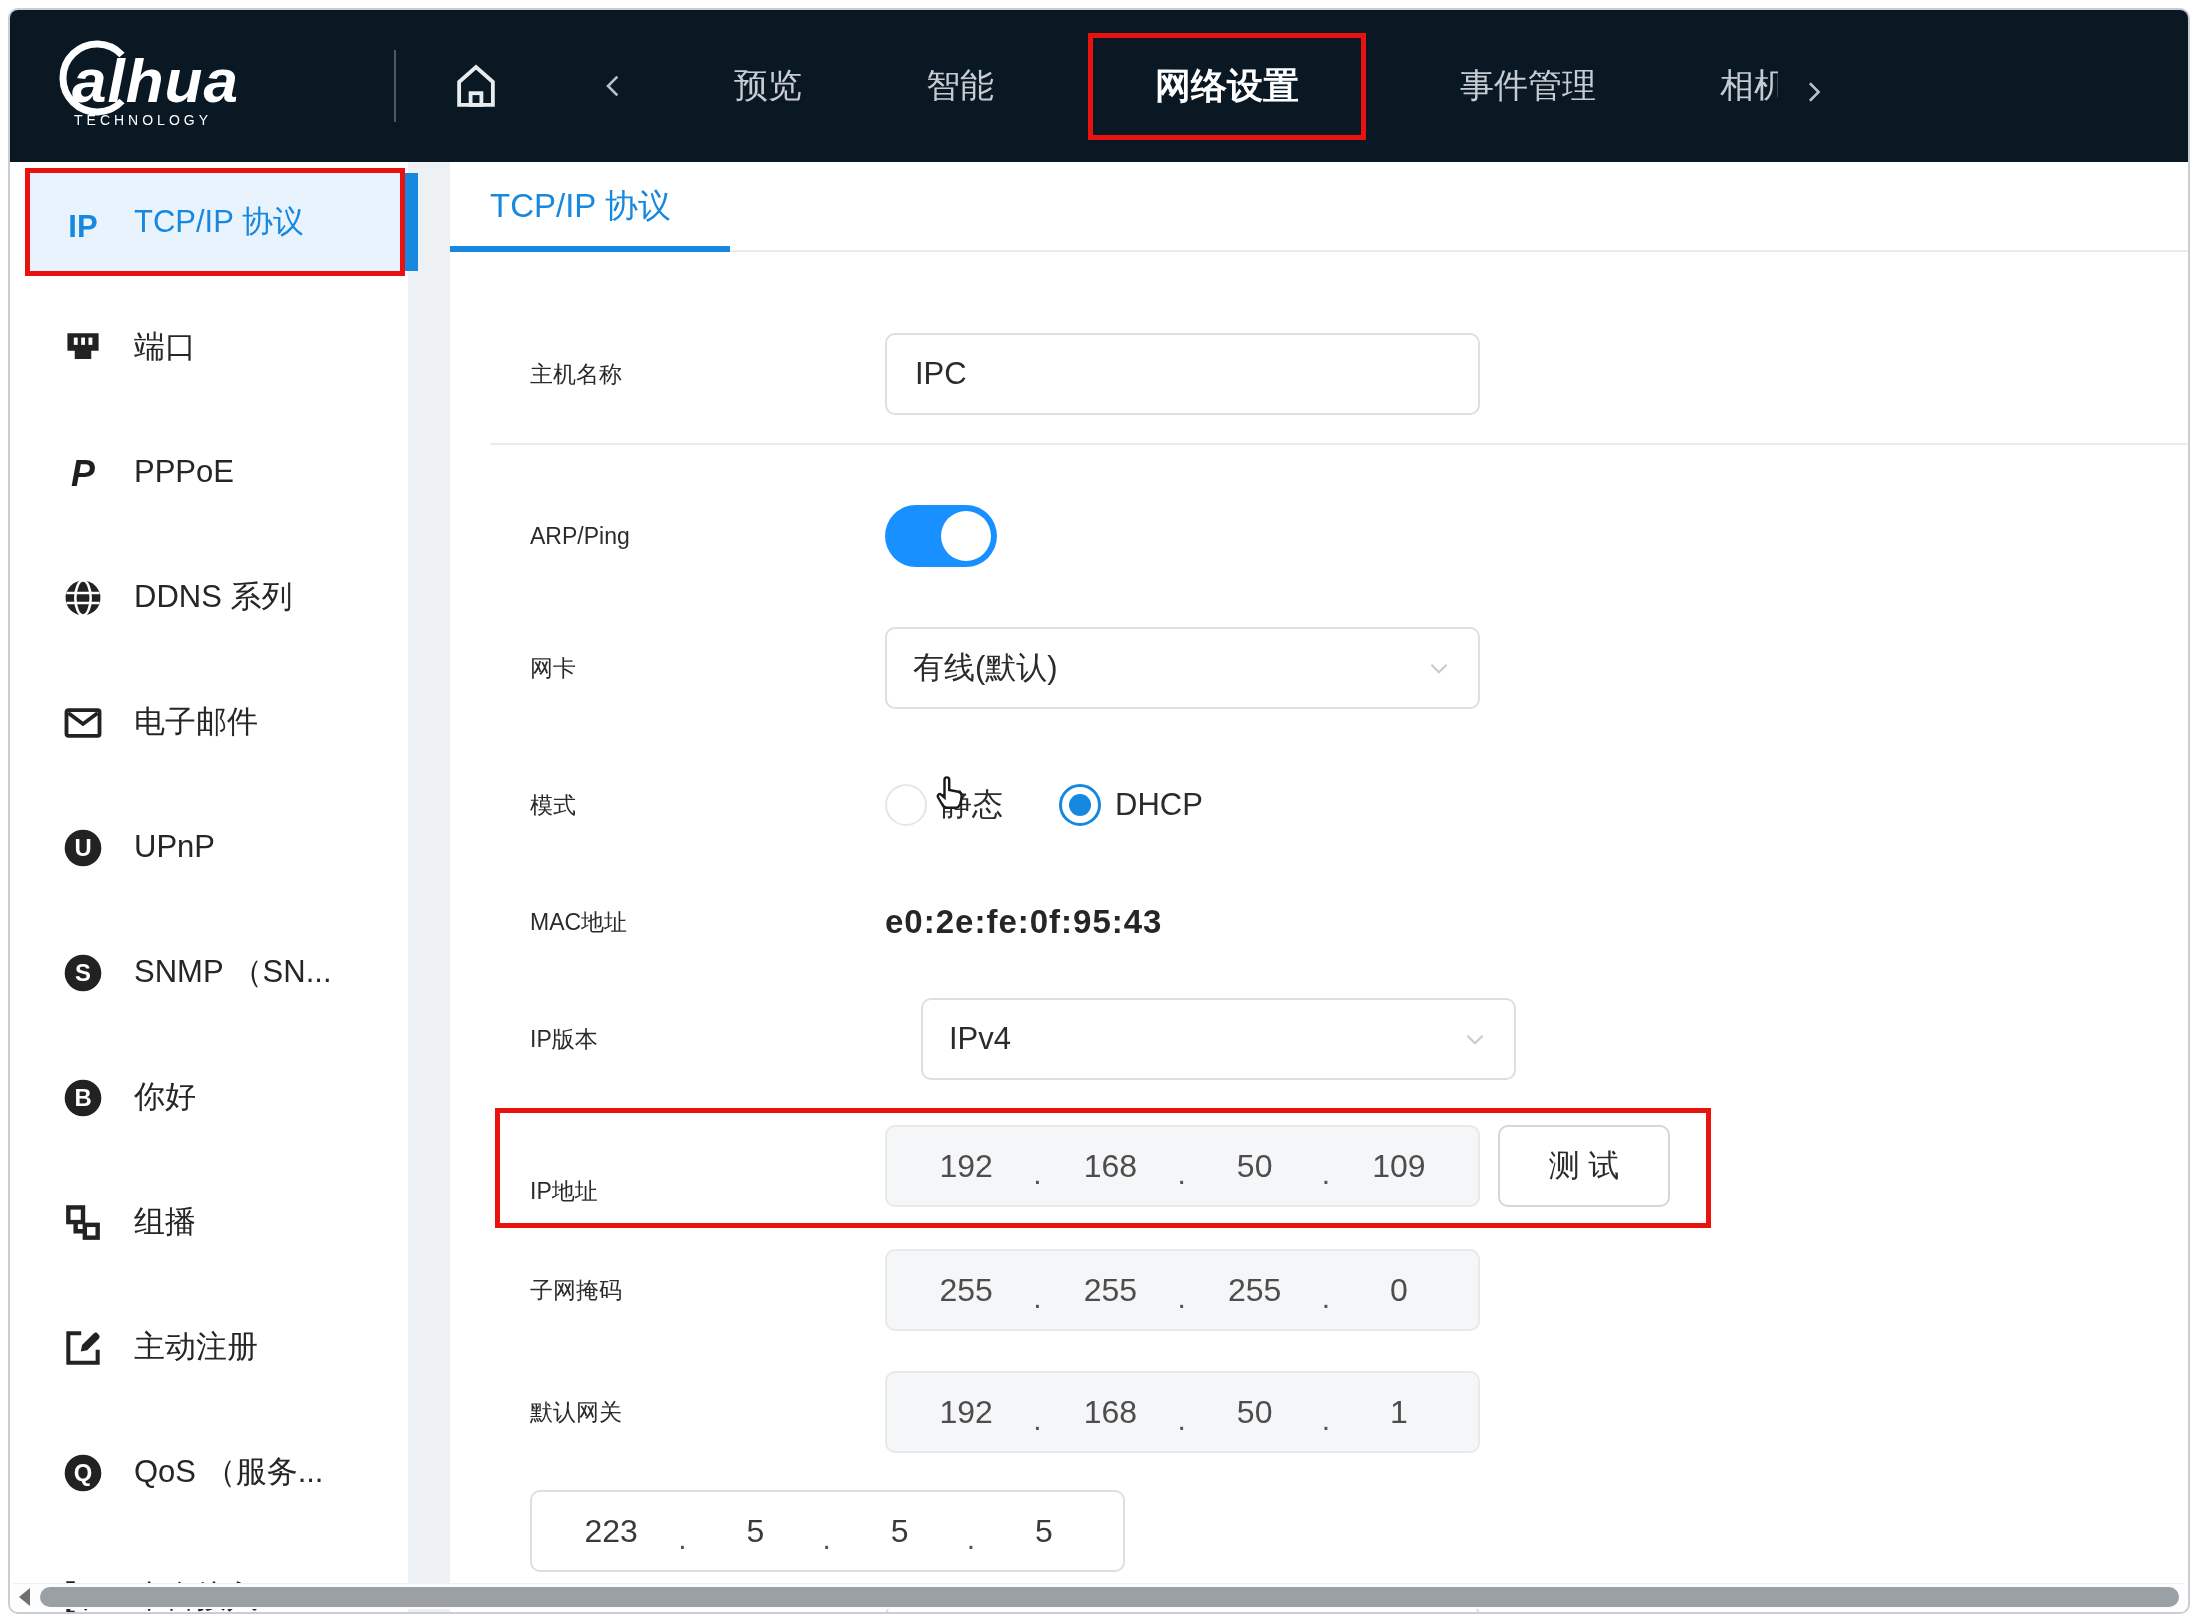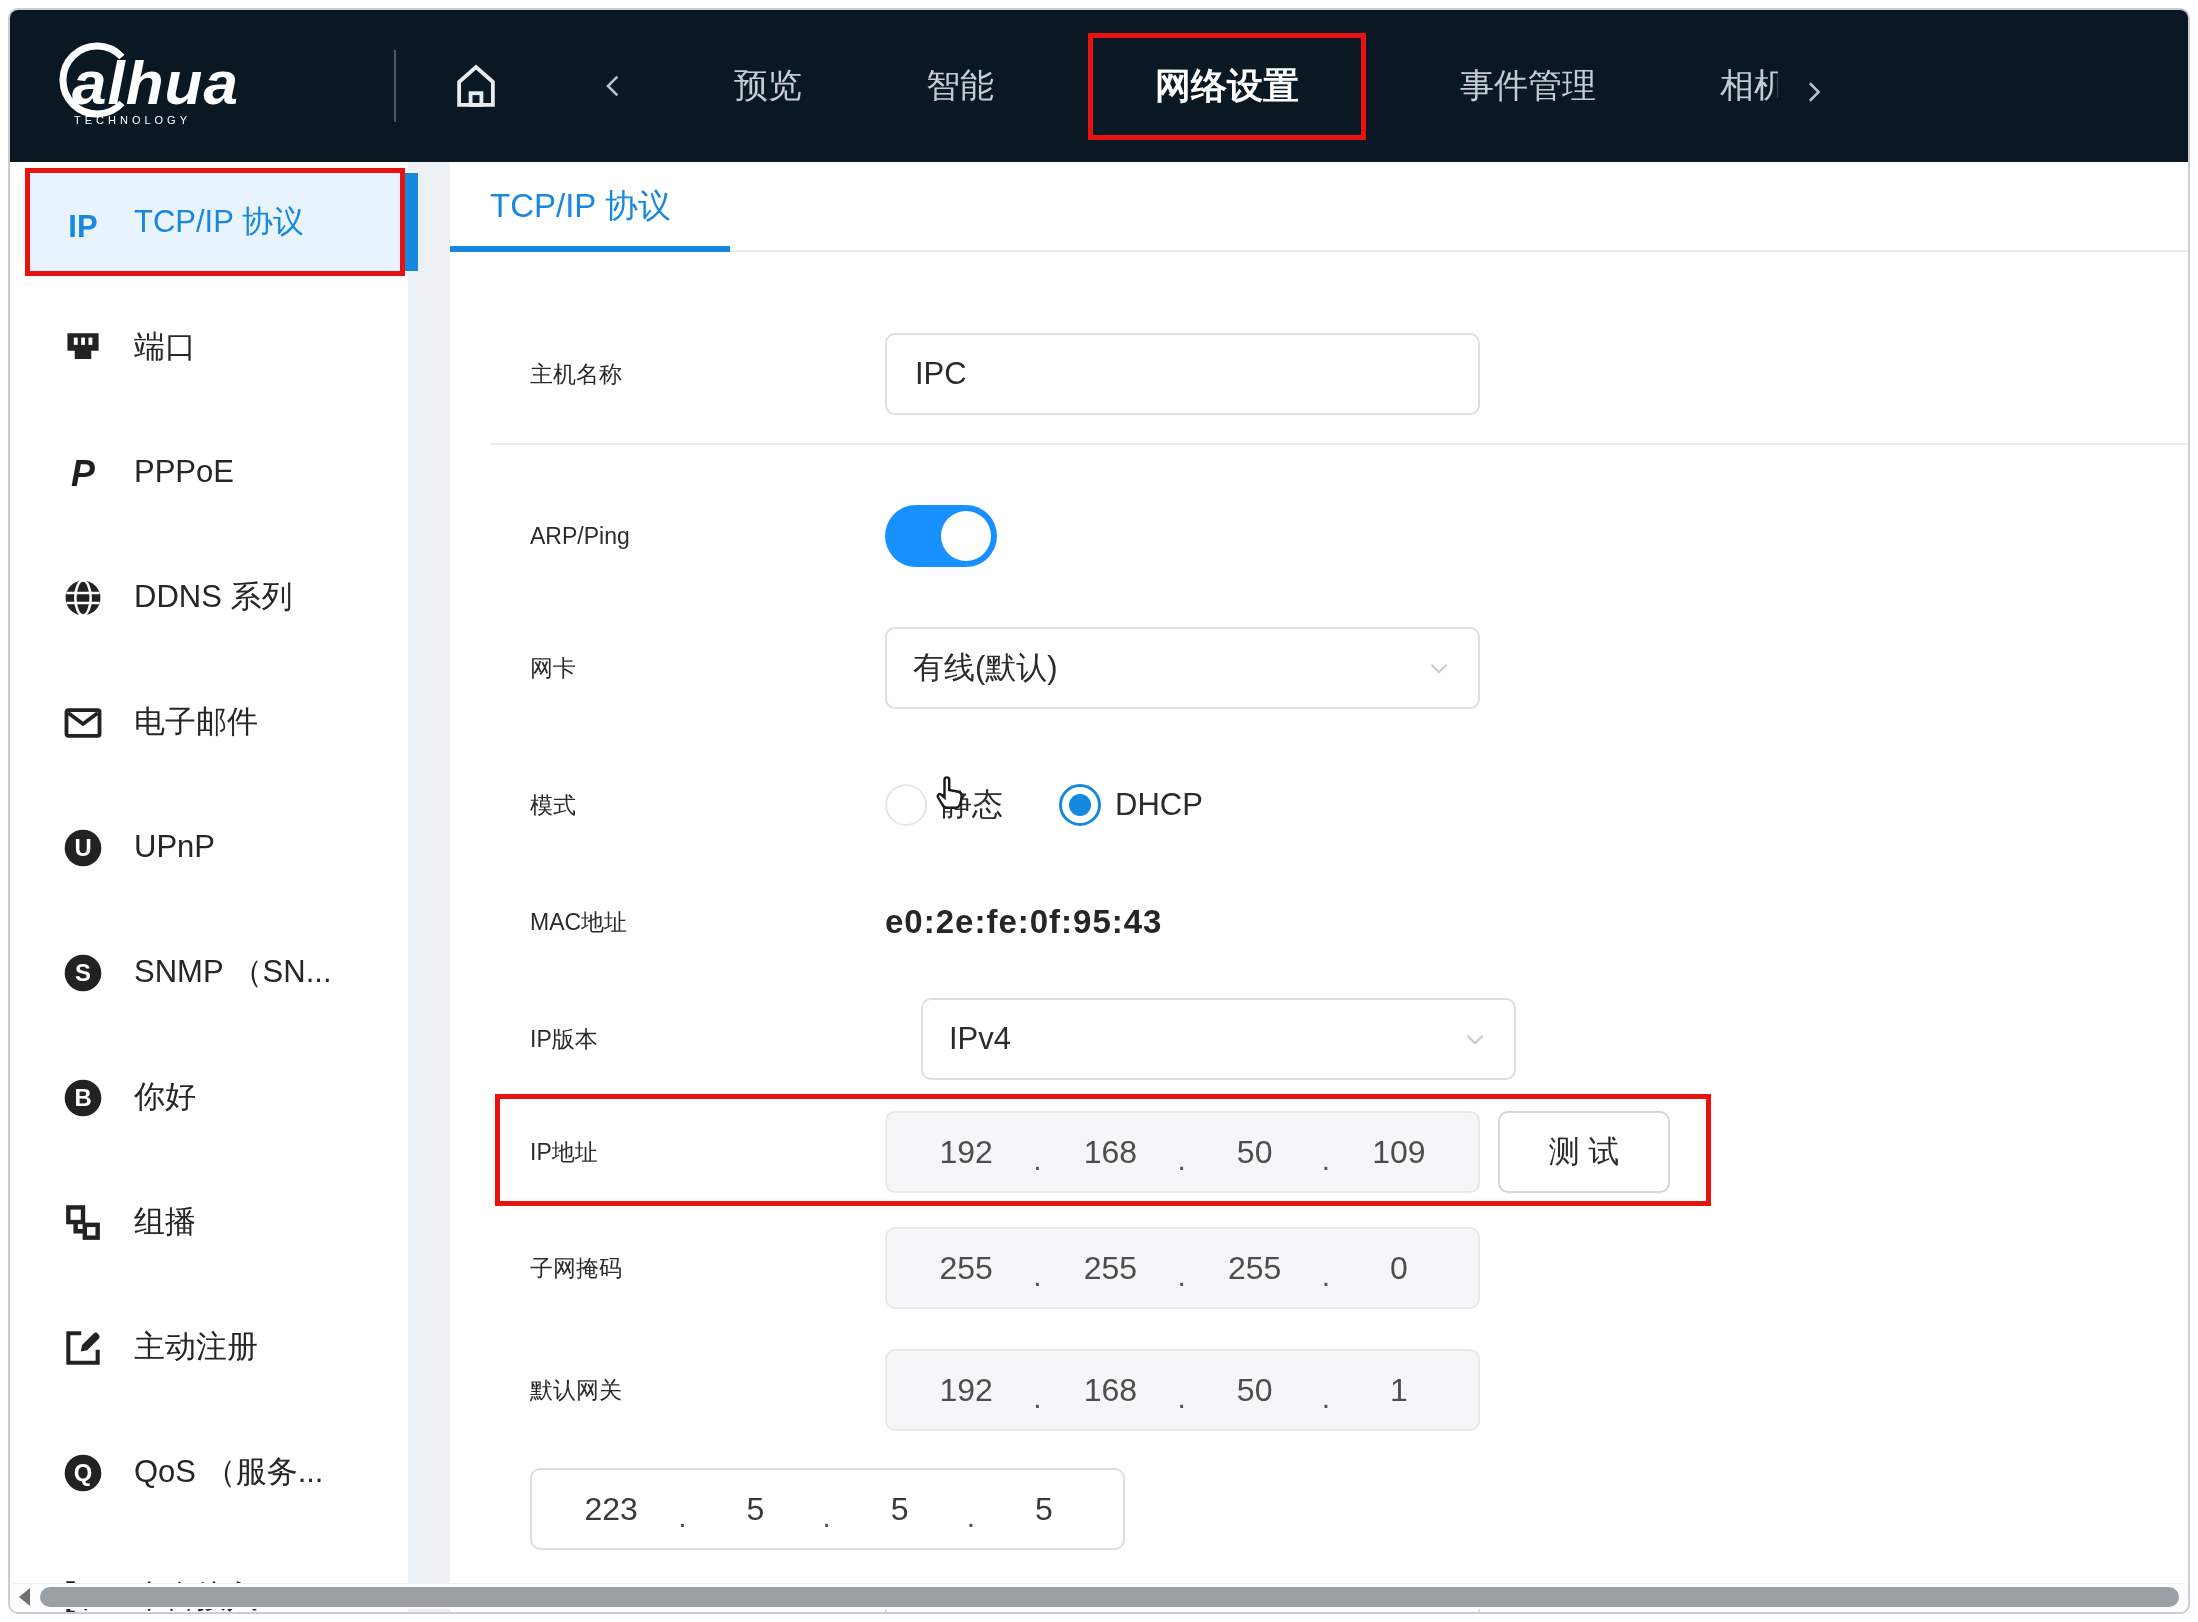--- a/index.html
+++ b/index.html
@@ -8,21 +8,21 @@
   *{margin:0;padding:0;box-sizing:border-box;}
   html,body{width:2198px;height:1622px;background:#fff;font-family:"Liberation Sans","DejaVu Sans",sans-serif;}
   body{position:relative;overflow:hidden;}
   .frame{position:absolute;inset:8px;border:2px solid #c9ced4;border-radius:10px;background:#fff;overflow:hidden;}
 
   
   .topbar{height:152px;background:var(--header-bg);display:flex;align-items:center;}
   .logo{margin-left:48px;position:relative;color:#fff;width:300px;flex-shrink:0;}
   .brand{font-size:62px;font-weight:bold;font-style:italic;letter-spacing:1px;position:relative;margin-left:14px;}
   .ring{position:absolute;left:-16px;top:-10px;}
-  .brand-sub{display:block;font-size:11px;letter-spacing:4px;margin-left:16px;margin-top:-4px;color:#fff;}
+  .brand-sub{display:block;font-size:14px;letter-spacing:4px;margin-left:16px;margin-top:-4px;color:#fff;}
   .vsep{width:2px;height:72px;background:#4d5a64;margin-left:36px;flex-shrink:0;}
   .home-btn{margin-left:52px;width:56px;height:56px;display:flex;align-items:center;justify-content:center;cursor:pointer;flex-shrink:0;}
   .nav-chev{margin-left:92px;width:36px;height:36px;display:flex;align-items:center;justify-content:center;cursor:pointer;flex-shrink:0;}
   .topnav{display:flex;align-items:center;margin-left:40px;}
   .nav-item{font-size:34px;color:#c6ccd2;margin:0 62px;white-space:nowrap;cursor:pointer;}
   .nav-item.active{color:#fff;font-weight:bold;font-size:36px;border:5px solid var(--danger);padding:24px 62px;margin:0 32px;}
   .nav-item .clip{display:inline-block;width:58px;overflow:hidden;white-space:nowrap;vertical-align:bottom;}
   .nav-right-chev{display:inline-flex;margin-left:20px;vertical-align:middle;}
 
   
@@ -48,21 +48,21 @@
   .form{padding-left:80px;}
   .row{display:flex;align-items:center;}
   .flabel{width:355px;font-size:23px;color:#2b2b2b;flex-shrink:0;}
   .row-host{margin-top:81px;}
   .divider{margin-top:28px;margin-left:-40px;height:2px;background:#ececec;}
   .row-arp{margin-top:50px;height:82px;}
   .row-nic{margin-top:50px;}
   .row-mode{margin-top:55px;height:82px;}
   .row-mac{margin-top:35px;height:82px;}
   .row-ipver{margin-top:35px;gap:36px;}
-  .redbox{display:flex;align-items:center;border:5px solid var(--danger);margin-top:14px;margin-left:-35px;padding:12px 36px 8px 30px;width:fit-content;}
+  .redbox{display:flex;align-items:flex-end;border:5px solid var(--danger);margin-top:28px;margin-left:-35px;padding:12px 36px 16px 30px;width:fit-content;}
   .row-mask{margin-top:21px;}
   .row-gw{margin-top:40px;}
   .row-dns{margin-top:37px;}
   .row-partial{margin-top:33px;}
 
   .tinput{width:595px;height:82px;border:2px solid #dcdfe3;border-radius:10px;font-size:31px;color:#2b2b2b;padding:0 28px;background:#fff;outline:none;font-family:inherit;}
   .select{width:595px;height:82px;border:2px solid #dcdfe3;border-radius:10px;display:flex;align-items:center;justify-content:space-between;padding:0 26px;font-size:31px;color:#2b2b2b;background:#fff;cursor:pointer;}
   .toggle{width:112px;height:62px;border-radius:31px;background:var(--toggle);position:relative;cursor:pointer;}
   .knob{position:absolute;right:6px;top:6px;width:50px;height:50px;border-radius:50%;background:#fff;}
   .radio-group{display:flex;align-items:center;position:relative;}

